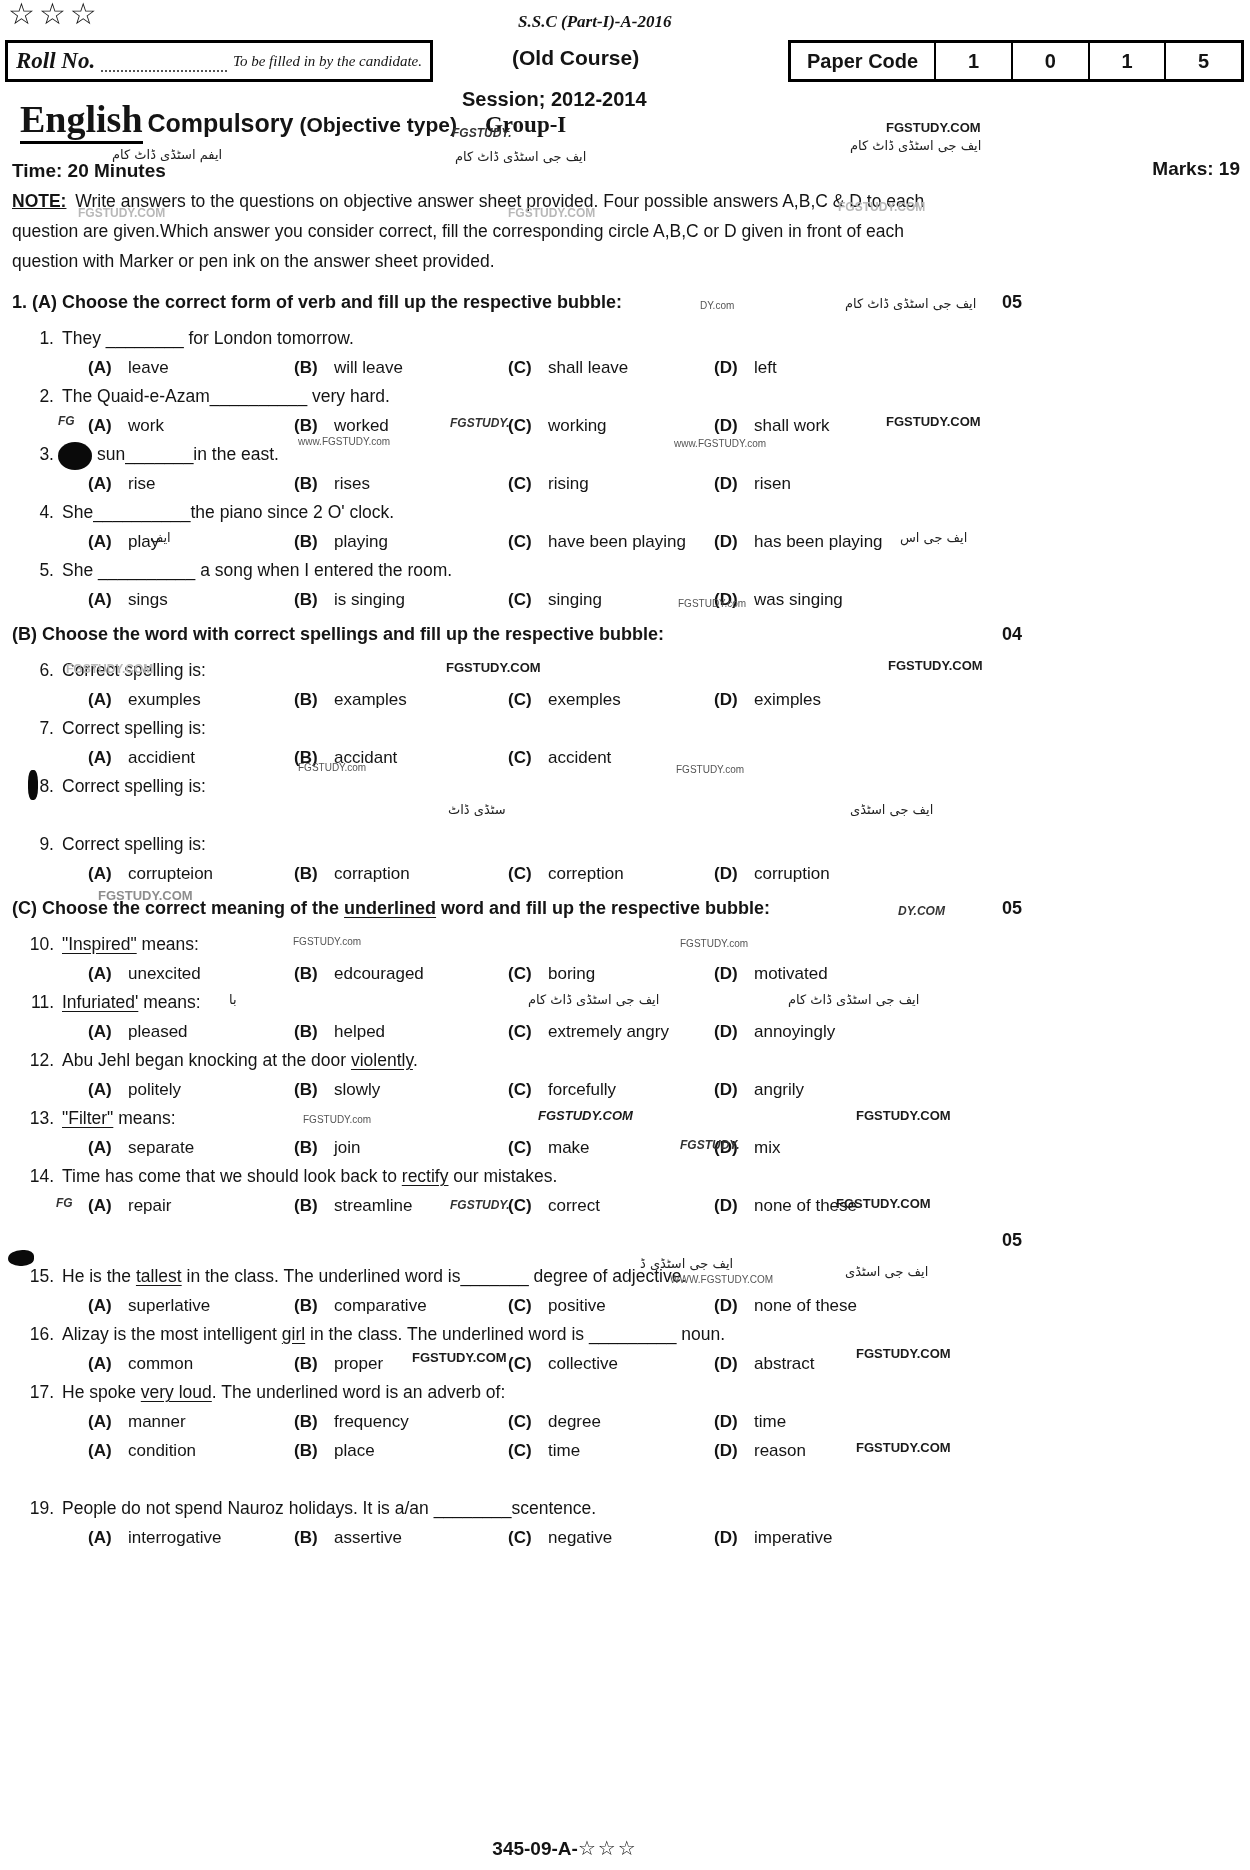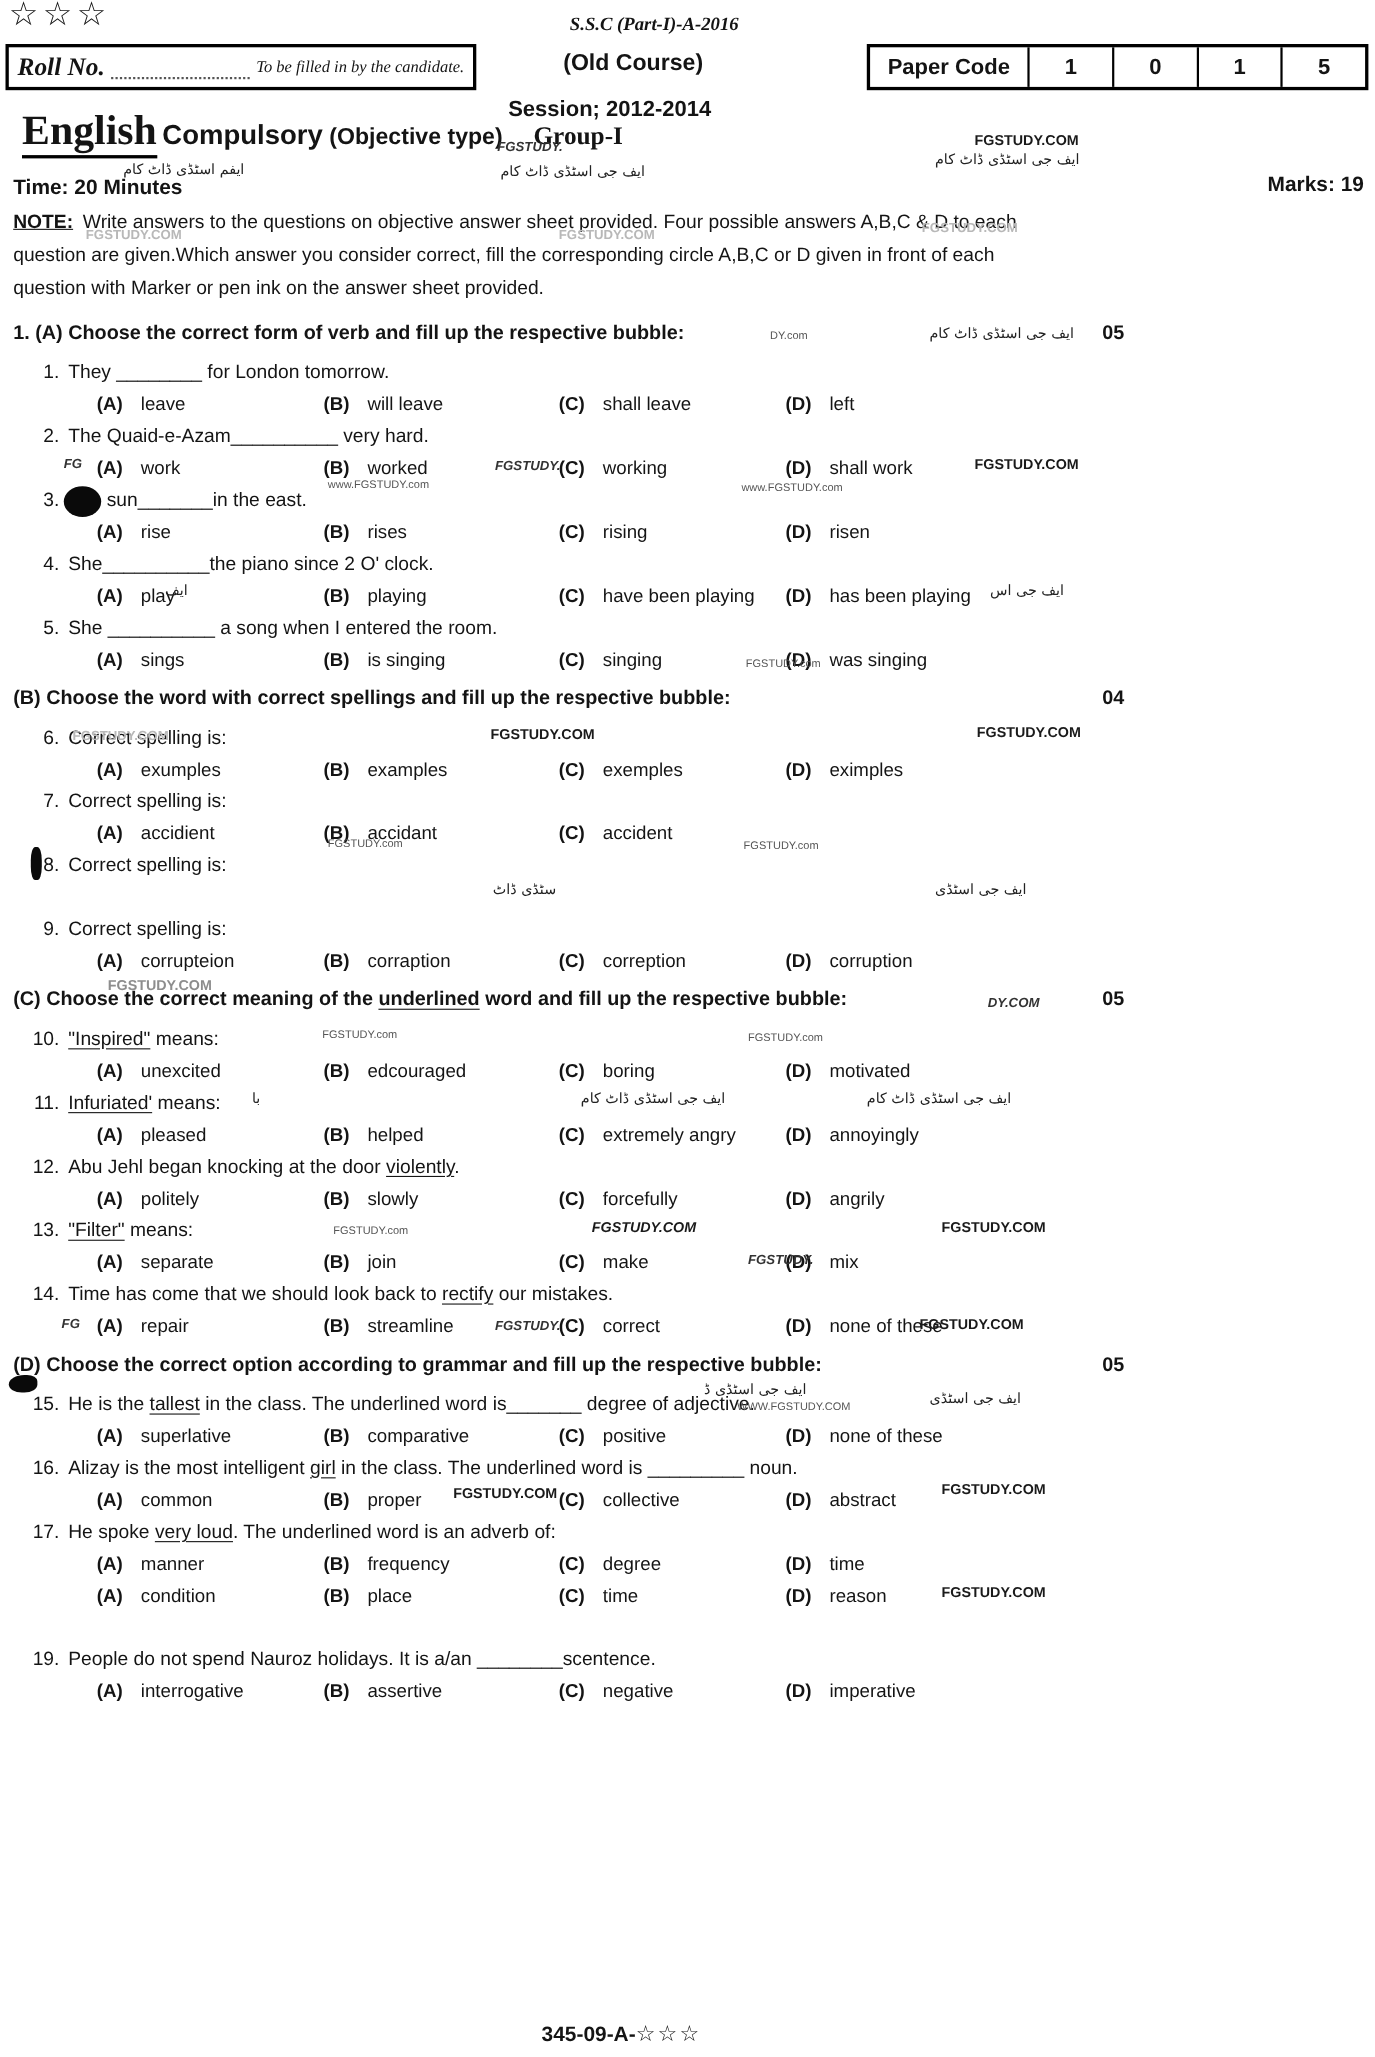--- a/index.html
+++ b/index.html
@@ -266,21 +266,20 @@
               <div class="opt"><span class="okey">(A)</span><span>repair</span></div>
               <div class="opt"><span class="okey">(B)</span><span>streamline</span></div>
               <div class="opt"><span class="okey">(C)</span><span>correct</span></div>
               <div class="opt"><span class="okey">(D)</span><span>none of these</span></div>
             </div>
   </div>
         </div>
   </section>
       <section class="qsection">
     <div class="sec-head">
-      <span class="sec-title">(D) Choose the correct option according to grammar and fill up the respective bubble:</span>
       <span class="sec-marks">05</span>
     </div>
     <div class="sec-questions">
           <div class="question">
     <div class="stem">
       <span class="qnum">15.</span><span class="qtext">He is the <span class="u">tallest</span> in the class. The underlined word is_______ degree of adjective.</span>
     </div>
     <div class="opts">
               <div class="opt"><span class="okey">(A)</span><span>superlative</span></div>
               <div class="opt"><span class="okey">(B)</span><span>comparative</span></div>

